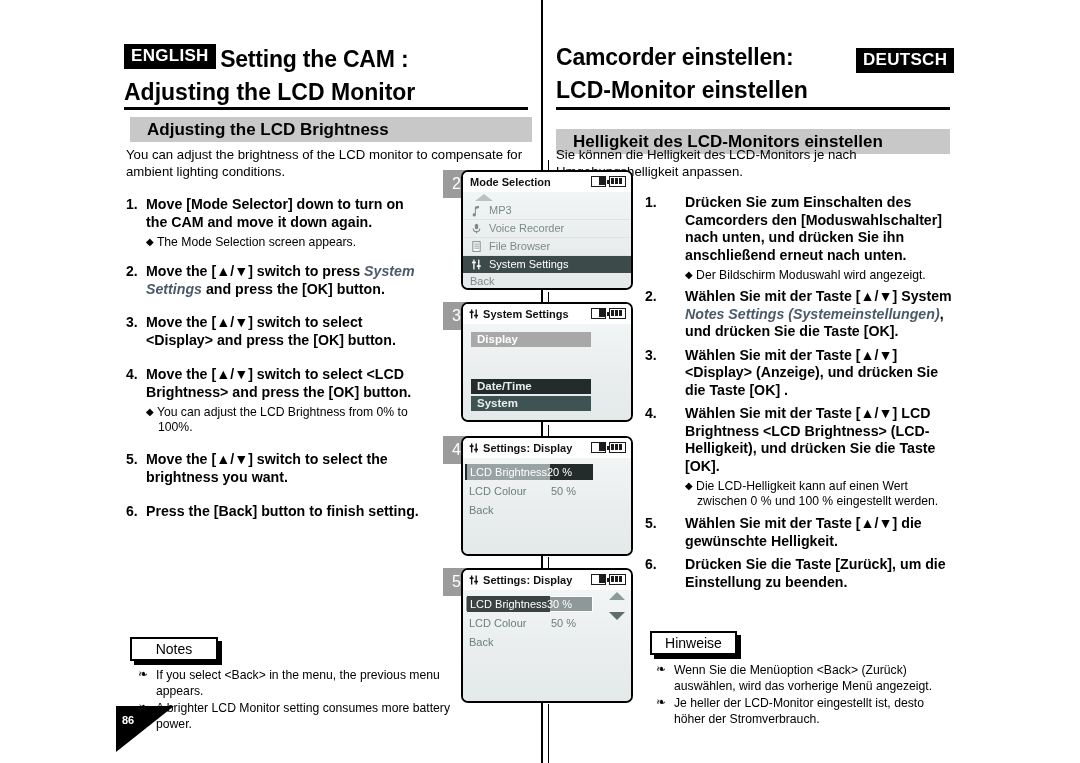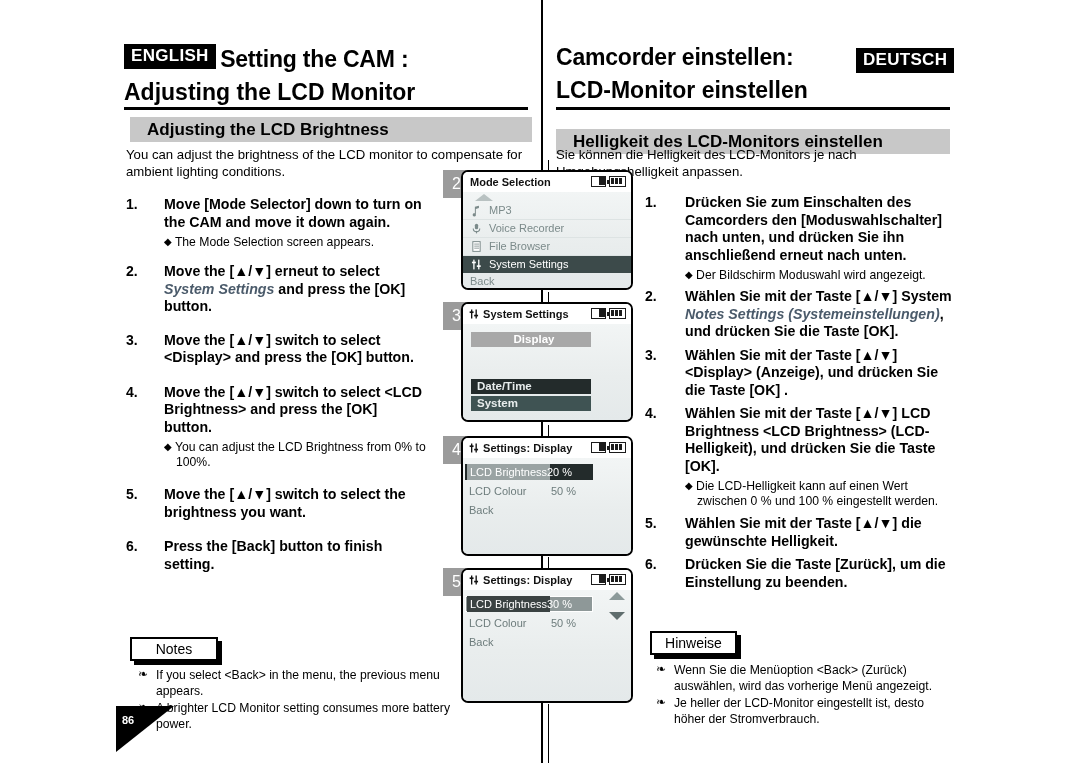--- a/index.html
+++ b/index.html
@@ -40,21 +40,21 @@
   .intro{position:absolute;font-size:13.2px;line-height:17px;}
   .intro-en{left:126px;top:146px;width:400px;}
   .intro-de{left:556px;top:146px;width:395px;}
 
   .steps{position:absolute;}
   .steps-en{left:126px;top:196px;width:300px;}
   .steps-de{left:645px;top:194px;width:310px;}
 
   .step{position:relative;margin-bottom:13px;}
   .step-num{position:absolute;left:0;top:0;font-weight:bold;font-size:14px;}
-  .step-body{margin-left:38px;font-weight:bold;font-size:14.2px;line-height:17.5px;}
+  .step-body{margin-left:20px;font-weight:bold;font-size:14.2px;line-height:17.5px;}
   .steps-de .step-body{margin-left:40px;}
   .ital{color:#4a5a6a;font-style:italic;}
   .sub{font-weight:normal;font-size:12.2px;line-height:15px;margin-top:3px;
        text-indent:-12px;padding-left:12px;}
   .dia{font-size:10px;vertical-align:1px;}
 
   
   .notes-box{
     position:absolute;border:2px solid #000;background:#fff;
     font-size:14px;text-align:center;box-sizing:border-box;
@@ -114,21 +114,21 @@
   .m2row.sel{background:#3c4a4a;color:#fff;border-bottom:none;}
   .m2row.plain{padding-left:7px;border-bottom:none;}
   .m2ico{position:absolute;left:7px;top:2px;width:13px;height:13px;}
   .uparrow{position:absolute;left:12px;top:2px;width:0;height:0;
     border-left:9px solid transparent;border-right:9px solid transparent;border-bottom:7px solid #b9c2c2;}
 
   
   .m3wrap{position:absolute;left:8px;top:8px;width:120px;}
   .m3row{height:15px;line-height:15px;font-size:11.5px;font-weight:bold;
     padding-left:6px;margin-bottom:2px;color:#e8eded;}
-  .m3row.hl{background:#a8a8a8;color:#ffffff;text-align:center;}
+  .m3row.hl{background:#a8a8a8;color:#ffffff;}
   .m3row.dk{background:#232b2b;margin-top:32px;}
   .m3row.tl{background:#3f5353;}
 
   
   .m4row{position:relative;height:16px;line-height:16px;font-size:11px;color:#6d7c7c;}
   .m4label{position:absolute;left:6px;top:0;}
   .m4val{position:absolute;left:88px;top:0;}
   .m4sel-box{position:absolute;left:2px;top:0;width:128px;height:16px;box-sizing:border-box;}
   .m4sel-dark{background:#232b2b;}
   .m4sel-gray{background:#8e9898;border:1.5px solid #ffffff;}
@@ -181,21 +181,21 @@
         <div class="sub">
           <span class="dia">◆</span>
           <span>The Mode Selection screen appears.</span>
         </div>
       </div>
     </div>
 
     <div class="step" style="margin-bottom:16px;">
       <span class="step-num">2.</span>
       <div class="step-body">
-        <span>Move the [▲/▼] erneut to select </span><span class="ital">System Settings</span><span> and press the [OK] button.</span>
+        <span>Move the [▲/▼] switch to press </span><span class="ital">System Settings</span><span> and press the [OK] button.</span>
       </div>
     </div>
 
     <div class="step" style="margin-bottom:17px;">
       <span class="step-num">3.</span>
       <div class="step-body">Move the [▲/▼] switch to select &lt;Display&gt; and press the [OK] button.</div>
     </div>
 
     <div class="step" style="margin-bottom:16px;">
       <span class="step-num">4.</span>

